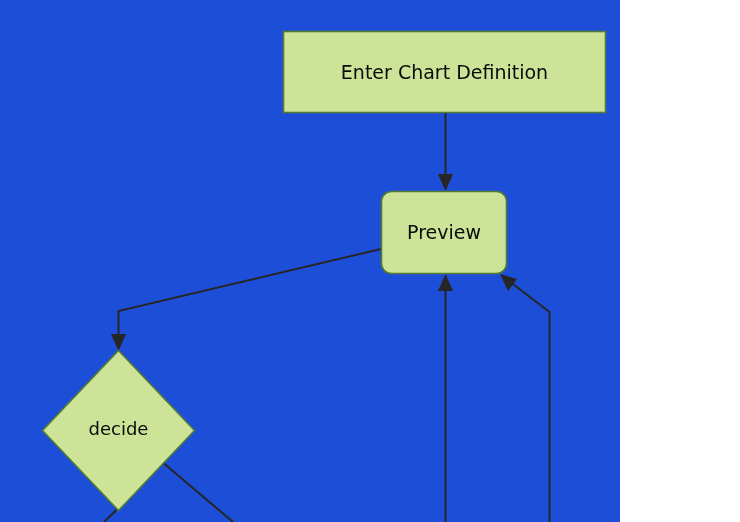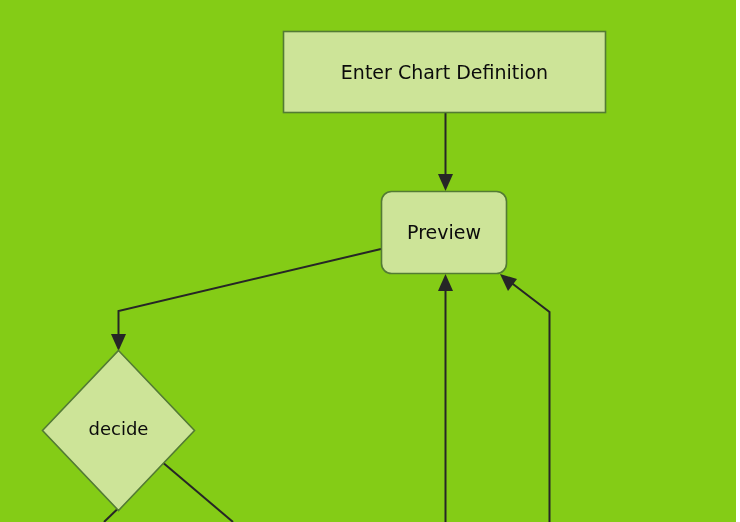--- a/index.html
+++ b/index.html
@@ -5,23 +5,23 @@
   html, body {
     margin: 0;
     padding: 0;
     background: #ffffff;
   }
   body {
     font-family: "DejaVu Sans", sans-serif;
   }
   #canvas-wrap {
     position: relative;
-    width: 736px;
+    width: 620px;
     height: 522px;
-    background: #84cc16;
+    background: #1d4ed8;
     overflow: hidden;
   }
   svg.flow {
     position: absolute;
     top: 0;
     left: 0;
     width: 740px;
     height: 522px;
     display: block;
   }

